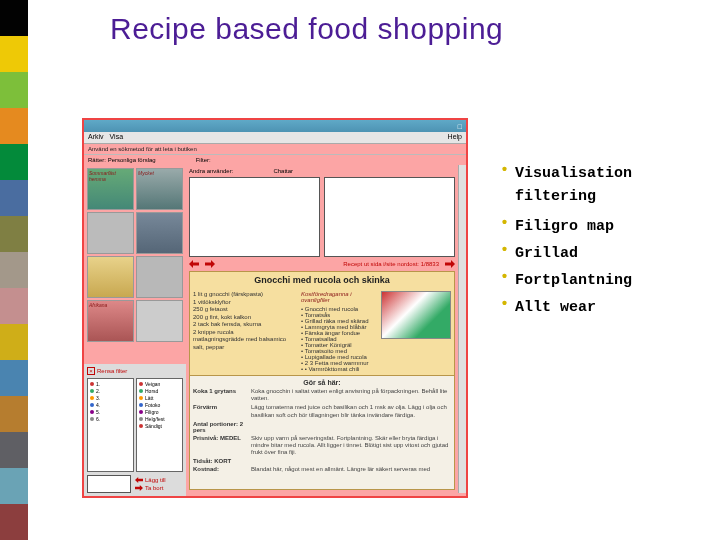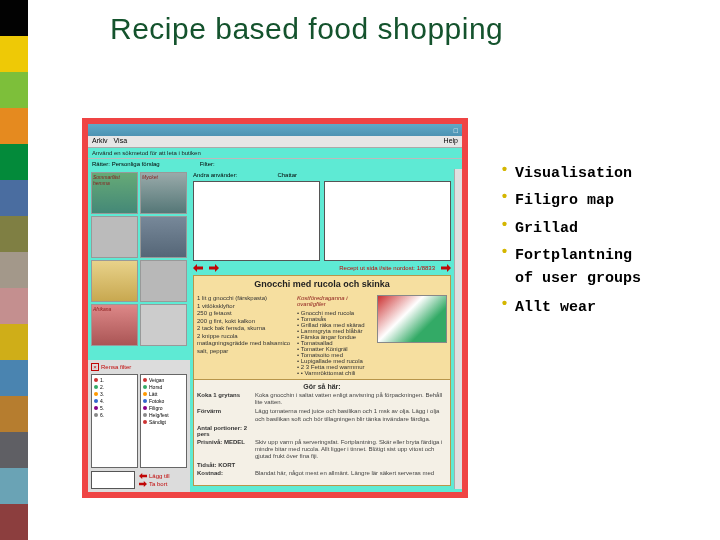--- a/index.html
+++ b/index.html
@@ -1,20 +1,20 @@
 <!DOCTYPE html>
 <html><head>
 <meta charset="utf-8">
 <style>
   * { box-sizing: border-box; margin: 0; padding: 0; }
   body { width: 720px; height: 540px; background: #fff; font-family: "Comic Sans MS", cursive, sans-serif; position: relative; }
   .side-stripe { position: absolute; left: 0; top: 0; width: 28px; height: 540px; display: flex; flex-direction: column; }
   .side-stripe div { height: 36px; }
-  .title { position: absolute; left: 110px; top: 12px; font-size: 30px; color: #14532d; font-weight: normal; letter-spacing: 0.5px; }
-  .app { position: absolute; left: 82px; top: 118px; width: 386px; height: 380px; border: 6px solid #ef4444; background: #5eead4; font-family: Arial, sans-serif; font-size: 7px; color: #000; }
+  .title { position: absolute; left: 110px; top: 12px; font-size: 30px; color: #4c1d95; font-weight: normal; letter-spacing: 0.5px; }
+  .app { position: absolute; left: 82px; top: 118px; width: 386px; height: 380px; border: 2px solid #ef4444; background: #fca5a5; font-family: Arial, sans-serif; font-size: 7px; color: #000; }
   .app-title { height: 12px; background: linear-gradient(#5fa9c7,#4d93b3); color: #fff; font-size: 7px; padding: 1px 4px; display: flex; justify-content: space-between; align-items: center; }
   .menubar { height: 12px; background: #e6e6e6; font-size: 7px; padding: 1px 4px; display: flex; gap: 6px; border-bottom: 1px solid #aaa; }
   .menubar .help { margin-left: auto; }
   .hint { font-size: 6px; padding: 2px 4px; color: #222; border-bottom: 1px solid #bbb; }
   .panels-header { display: flex; font-size: 6px; padding: 2px 4px; gap: 40px; }
   .app-body { display: flex; height: calc(100% - 48px); }
   .thumbs { width: 102px; padding: 3px; display: grid; grid-template-columns: 1fr 1fr; grid-auto-rows: 42px; gap: 2px; }
   .thumb { background: #ccc; border: 1px solid #999; position: relative; overflow: hidden; }
   .thumb .tlabel { position: absolute; top: 1px; left: 1px; font-size: 5px; color: #8b1a1a; font-style: italic; }
   .t1 { background: linear-gradient(#6a7,#487); }
@@ -238,30 +238,30 @@
     </div>
     <div class="scrollbar"></div>
   </div>
 </div>
 
 <div class="bullets" id="bul">
     <div class="b">
       <span class="dotb">•</span>
       <span class="txt">Visualisation</span>
     </div>
+    <div class="indent">filtering</div>
     <div class="b">
       <span class="dotb">•</span>
       <span class="txt">Filigro map</span>
     </div>
     <div class="b">
       <span class="dotb">•</span>
       <span class="txt">Grillad</span>
     </div>
     <div class="b">
       <span class="dotb">•</span>
       <span class="txt">Fortplantning</span>
     </div>
-    <div class="indent">of user groups</div>
     <div class="b">
       <span class="dotb">•</span>
       <span class="txt">Allt wear</span>
     </div>
   </div>
 
 </body></html>

